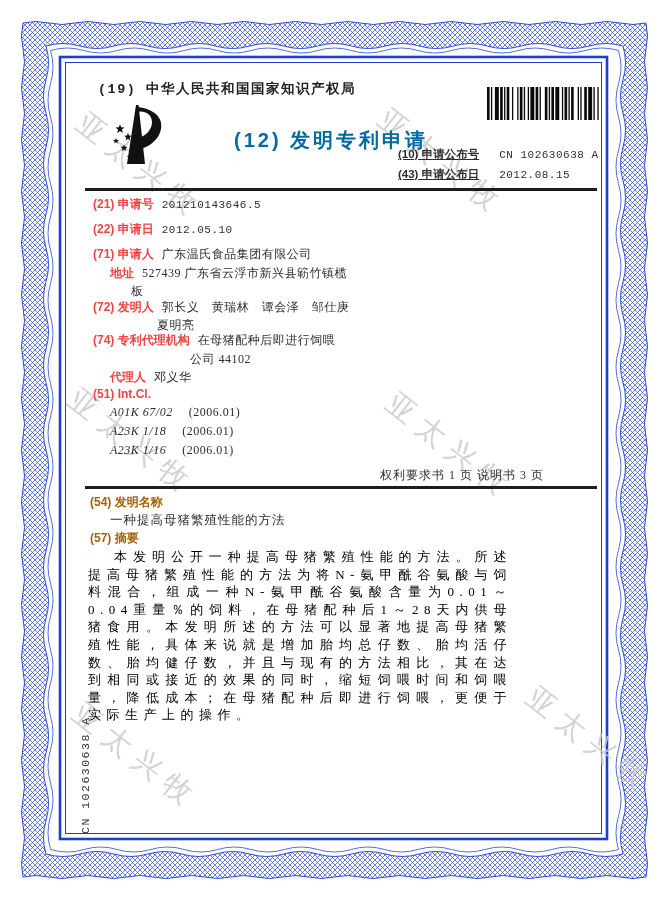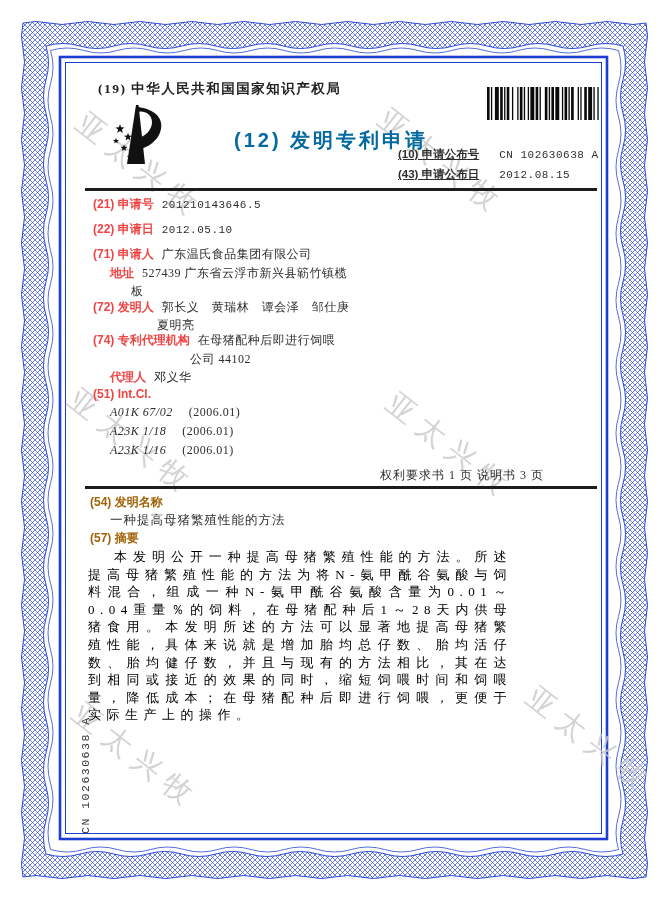--- a/index.html
+++ b/index.html
@@ -10,21 +10,21 @@
   }
   #deco{position:absolute;left:0;top:0;z-index:0;}
   .wm{
     position:absolute;z-index:1;
     font-family:"Liberation Sans","DejaVu Sans",sans-serif;
     font-size:29px;letter-spacing:9px;color:#c9c9c9;opacity:.8;
     transform:rotate(38deg);transform-origin:0 0;white-space:nowrap;
   }
   .abs{position:absolute;z-index:2;white-space:nowrap;}
   .office{
-    font-family:Liberation Serif, serif;font-weight:bold;
+    font-family:Liberation Mono, monospace;font-weight:bold;
     font-size:13.5px;letter-spacing:1.5px;color:#222;
   }
   .doc-type{
     font-family:"Liberation Sans",sans-serif;font-weight:bold;
     font-size:20px;letter-spacing:3px;color:#0369a1;
   }
   .publine{font-size:11.5px;}
   .publine .lbl{font-family:"Liberation Sans",sans-serif;font-weight:bold;margin-right:20px;text-decoration:underline;}
   .mono{font-family:"Liberation Mono","DejaVu Sans Mono",monospace;font-size:11px;letter-spacing:.5px;}
   .rule{position:absolute;left:85px;width:512px;height:2.5px;background:#1c1c1c;z-index:2;}

